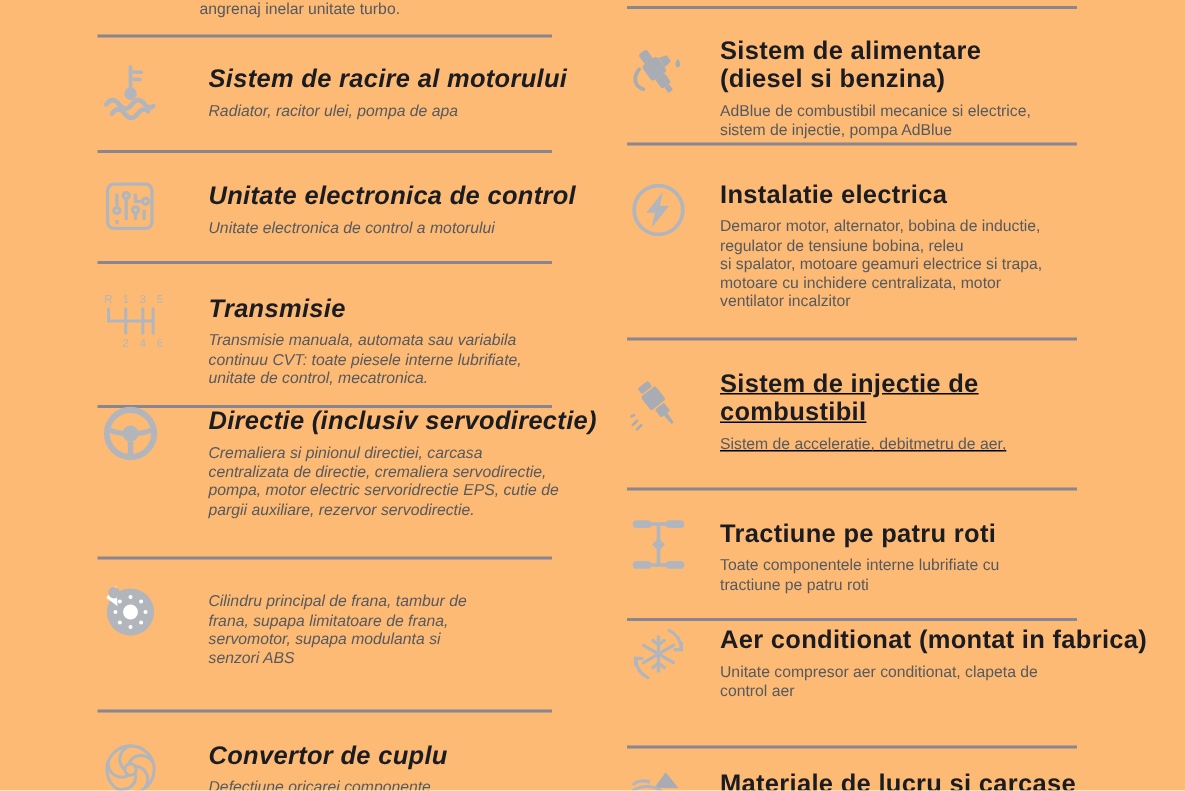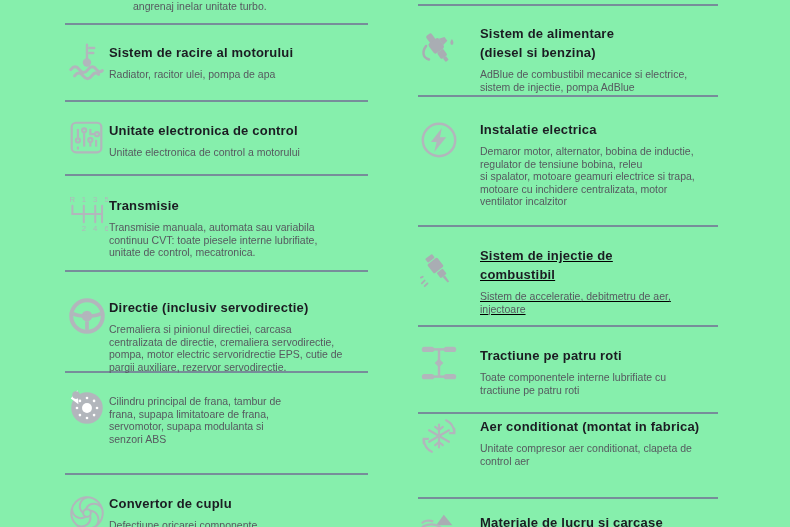--- a/index.html
+++ b/index.html
@@ -1,32 +1,32 @@
 <!DOCTYPE html>
 <html><head>
 <meta charset="utf-8">
 <style>
   html,body{margin:0;padding:0;background:#fff;}
   .canvas{
-    position:relative;width:790px;height:527px;background:#86efac;
+    position:relative;width:790px;height:527px;background:#fdba74;
     overflow:hidden;font-family:"Liberation Sans",sans-serif;
   }
   .col{position:absolute;top:0;height:100%;}
   .col-left{left:65px;width:303px;}
   .col-right{left:418px;width:300px;}
   .divider{position:absolute;left:0;width:100%;height:1.6px;background:#747b96;opacity:.85;}
   .section{position:absolute;left:0;width:100%;}
   .icon{position:absolute;width:42px;height:42px;}
   .col-left .icon{left:1px;}
   .col-right .icon{left:0;}
   .icon svg{width:100%;height:100%;display:block;}
   .txt{position:relative;}
-  .col-left .txt{margin-left:44px;}
+  .col-left .txt{margin-left:74px;font-style:italic;}
   .col-right .txt{margin-left:62px;}
-  .t-line{font-size:13px;font-weight:700;color:#1b1c22;line-height:19px;letter-spacing:.2px;white-space:nowrap;}
+  .t-line{font-size:17px;font-weight:700;color:#1b1c22;line-height:19px;letter-spacing:.2px;white-space:nowrap;}
   .desc{margin-top:6px;}
   .d-line{font-size:10.5px;color:#56595f;line-height:12.5px;white-space:nowrap;}
   .partial-line{position:absolute;top:0;left:68px;font-size:10.5px;color:#56595f;line-height:13px;white-space:nowrap;}
 </style>
 </head>
 <body>
 
 <div class="canvas">
   <div class="col col-left" id="col-left">
     <div class="partial-line">angrenaj inelar unitate turbo.</div>
@@ -104,21 +104,21 @@
         </span>
         <div class="txt">
           <div class="t-line">Transmisie</div>
           <div class="desc">
             <div class="d-line">Transmisie manuala, automata sau variabila</div>
             <div class="d-line">continuu CVT: toate piesele interne lubrifiate,</div>
             <div class="d-line">unitate de control, mecatronica.</div>
           </div>
         </div>
       </div>
-      <div class="section" style="top: 298px;">
+      <div class="section" style="top: 271px;">
         <span class="icon" style="top: -3px;">
           <svg viewBox="0 0 44 44" fill="none">
             <circle cx="22" cy="22" r="16.5" stroke="#b2b6bc" stroke-width="4.2"></circle>
             <circle cx="22" cy="22" r="5.6" fill="#b2b6bc"></circle>
             <path d="M7.5 19.5c6.5 3.5 22.5 3.5 29 0" stroke="#b2b6bc" stroke-width="3.6"></path>
             <path d="M22 27.5v9" stroke="#b2b6bc" stroke-width="3.8"></path>
           </svg>
         </span>
         <div class="txt">
           <div class="t-line">Directie (inclusiv servodirectie)</div>
@@ -242,21 +242,20 @@
               <path d="M10 36l-3 3"></path>
               <path d="M5 29l-2 1"></path>
             </g>
           </svg>
         </span>
         <div class="txt">
           <div class="t-line">Sistem de injectie de</div>
           <div class="t-line">combustibil</div>
           <div class="desc">
             <div class="d-line">Sistem de acceleratie, debitmetru de aer,</div>
-            <div class="d-line">injectoare</div>
           </div>
         </div>
       </div>
       <div class="section" style="top: 346px;">
         <span class="icon" style="top: -4px;">
           <svg viewBox="0 0 44 44">
             <g fill="#b2b6bc">
               <rect x="4" y="5" width="13" height="5.5" rx="2.7"></rect>
               <rect x="27" y="5" width="13" height="5.5" rx="2.7"></rect>
               <rect x="4" y="33.5" width="13" height="5.5" rx="2.7"></rect>

